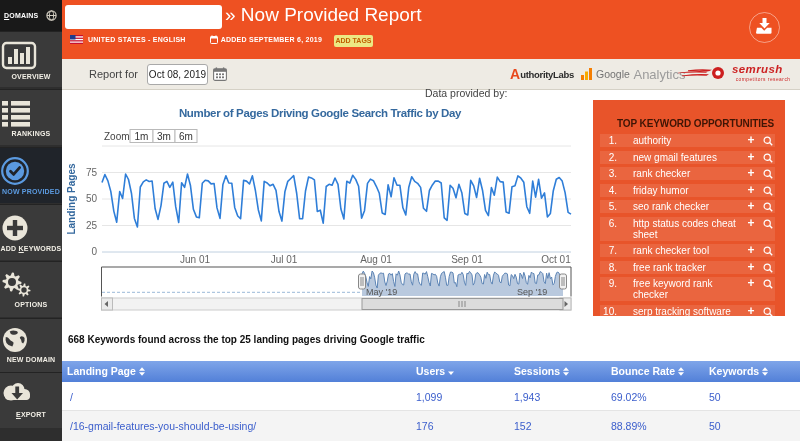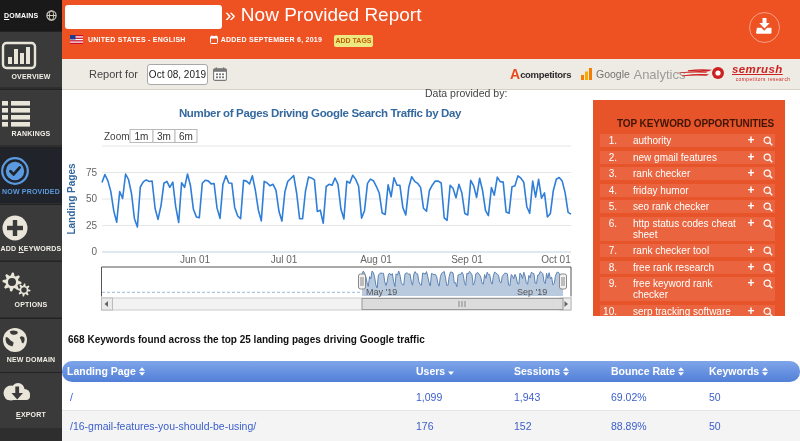--- a/index.html
+++ b/index.html
@@ -40,21 +40,21 @@
   .krow { display:flex; align-items:flex-start; margin:0 10px 3.5px 7px; padding:1px 2px 1px 0;
     background:rgba(255,255,255,.10); font-size:10px; color:#fff; line-height:11px; }
   .knum { width:17px; text-align:right; flex:none; }
   .ktxt { flex:1; margin-left:16px; padding-right:1px; }
   .kplus { flex:none; width:12px; font-weight:bold; font-size:12px; line-height:11px; text-align:center; }
   .kmag { flex:none; margin-left:6px; margin-top:1px; }
 
   
   #kwfound { position:absolute; left:68px; top:334px; font-size:10px; font-weight:bold; color:#111; }
   #thead { position:absolute; left:62px; top:361px; width:738px; height:21px;
-    background:linear-gradient(#7fa5e9,#5280d8); color:#fff; font-size:10.5px; font-weight:bold;border-radius:10px; }
+    background:linear-gradient(#7fa5e9,#5280d8); color:#fff; font-size:10.5px; font-weight:bold; }
   .th { position:absolute; top:4px; }
   .trow { position:absolute; left:62px; width:738px; height:29px; font-size:10.5px; color:#3b5ecc; }
   .td { position:absolute; top:9px; }
   .sorts { display:inline-block; vertical-align:-1px; margin-left:3px; }
 
   svg { display:block; }
 </style></head><body>
 
 <div id="sidebar">
   <div id="sbtop"><span style="text-decoration:underline">D</span>OMAINS
@@ -179,21 +179,21 @@
         <rect x="6" y="6.4" width="2" height="1.8"></rect>
         <rect x="9" y="6.4" width="2" height="1.8"></rect>
         <rect x="3" y="9.4" width="2" height="1.8"></rect>
         <rect x="6" y="9.4" width="2" height="1.8"></rect>
         <rect x="9" y="9.4" width="2" height="1.8"></rect>
       </g>
     </svg>
   <span id="dpb">Data provided by:</span>
   <div class="logo" style="left:448px">
     <span style="color:#e8481c;font-weight:bold;font-size:14px;">A</span>
-      <span style="color:#2b2b2b;font-weight:bold;font-size:9.5px;letter-spacing:-0.3px;">competitors</span>
+      <span style="color:#2b2b2b;font-weight:bold;font-size:9.5px;letter-spacing:-0.3px;">uthorityLabs</span>
   </div>
   <div class="logo" style="left:519px">
     <svg width="11" height="12" viewBox="0 0 11 12" style="margin-right:4px">
       <rect x="0" y="7" width="3" height="5" fill="#f57e02"></rect>
       <rect x="4" y="3.5" width="3" height="8.5" fill="#f9ab00"></rect>
       <rect x="8" y="0" width="3" height="12" fill="#f57e02"></rect>
       </svg>
     <span style="color:#737373;font-size:10.5px;">Google</span>
       <span style="color:#9b9b9b;font-size:13px;">&nbsp;Analytics</span>
   </div>
@@ -201,21 +201,21 @@
     <svg width="52" height="16" viewBox="0 0 52 16" style="margin-right:2px">
       <g fill="#cc1f1f">
         <path d="M0,6.8 q18,-2.6 30,-1.4 l-2,1.3 q-14,-0.7 -28,0.6 Z"></path>
         <path d="M4,9.4 q16,-2.2 27,-1.1 l-2.5,1.4 q-12,-0.8 -24.5,0.5 Z"></path>
         <path d="M10,4.2 q14,-1.8 24,-0.4 l-3,1.4 q-10,-0.8 -21,0.1 Z"></path>
         <circle cx="40" cy="7" r="6"></circle>
       </g>
       <circle cx="40" cy="7" r="2.6" fill="#fff"></circle>
     </svg>
     <div style="line-height:8px;">
-      <span style="color:#c22; font-weight:bold; font-style:italic; font-size:11.5px; letter-spacing:.4px;text-decoration:underline;">semrush</span><br>
+      <span style="color:#c22; font-weight:bold; font-style:italic; font-size:11.5px; letter-spacing:.4px;">semrush</span><br>
       <span style="color:#c22; font-size:4.8px; letter-spacing:.5px;">&nbsp;&nbsp;competitors research</span>
     </div>
   </div>
 </div>
 
 <svg class="abs" style="left:62px;top:95px" width="531" height="220" viewBox="62 95 531 220">
   <text x="320" y="117" text-anchor="middle" font-size="11.5" font-weight="bold" letter-spacing="-0.35" fill="#35699e">Number of Pages Driving Google Search Traffic by Day</text>
   <text x="104" y="139.5" font-size="10" fill="#444">Zoom</text>
   <g font-size="10" fill="#333" text-anchor="middle">
     <rect x="130" y="129.5" width="23" height="13" fill="#fff" stroke="#b9b9b9"></rect>
@@ -338,21 +338,21 @@
       <span class="knum">7.</span>
       <span class="ktxt">rank checker tool</span>
       <span class="kplus">+</span>
       <svg class="kmag" width="10" height="10" viewBox="0 0 10 10">
         <circle cx="4.2" cy="4.2" r="3.1" fill="none" stroke="#fff" stroke-width="1.2"></circle>
         <line x1="6.6" y1="6.6" x2="9.2" y2="9.2" stroke="#fff" stroke-width="1.4"></line>
       </svg>
     </div>
 <div class="krow">
       <span class="knum">8.</span>
-      <span class="ktxt">free rank research</span>
+      <span class="ktxt">free rank tracker</span>
       <span class="kplus">+</span>
       <svg class="kmag" width="10" height="10" viewBox="0 0 10 10">
         <circle cx="4.2" cy="4.2" r="3.1" fill="none" stroke="#fff" stroke-width="1.2"></circle>
         <line x1="6.6" y1="6.6" x2="9.2" y2="9.2" stroke="#fff" stroke-width="1.4"></line>
       </svg>
     </div>
 <div class="krow">
       <span class="knum">9.</span>
       <span class="ktxt">free keyword rank checker</span>
       <span class="kplus">+</span>

